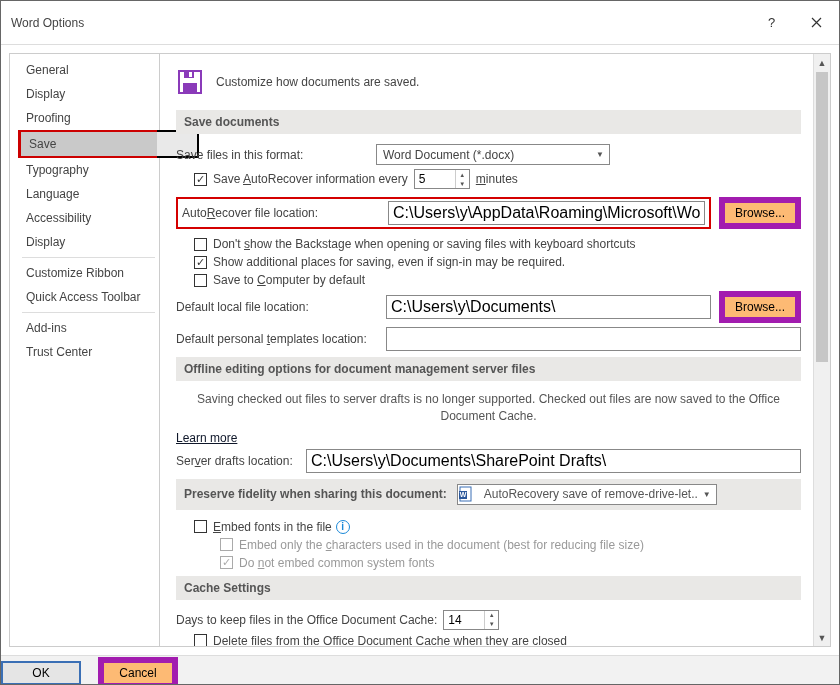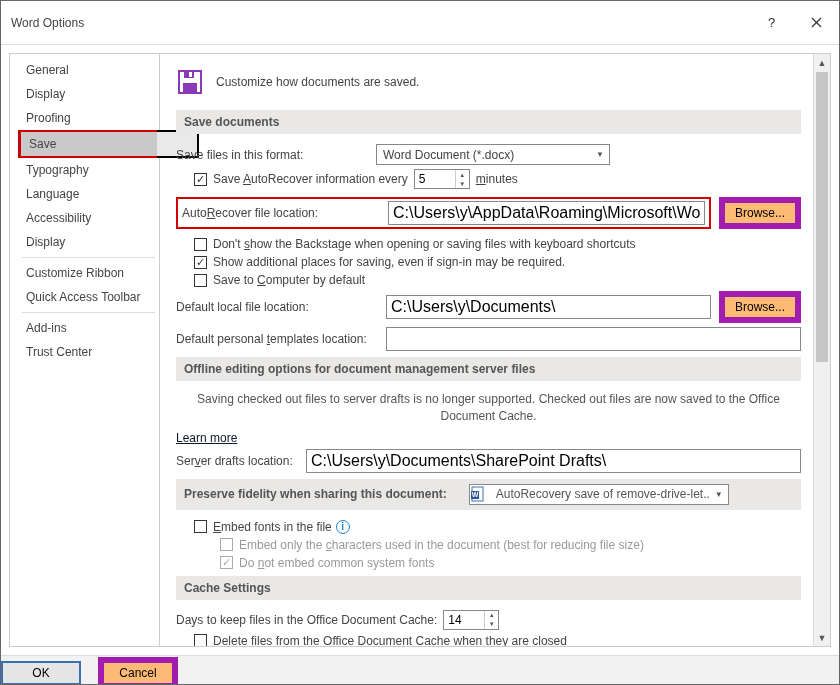--- a/index.html
+++ b/index.html
@@ -176,21 +176,21 @@
   }
   .doc-icon { display:inline-block; width:16px; height:16px; margin-right:4px; position:relative; }
   .doc-icon svg { width:16px; height:16px; }
   .footer {
     height: 34px;
     border-top: 1px solid #ddd;
     display: flex; align-items: center; 
     padding-right: 12px; gap: 17px;
     background: #f2f2f2;
   }
-  .sect-head.combo-head { display:flex; align-items:center; gap:22px; }
+  .sect-head.combo-head { display:flex; align-items:center; gap:10px; }
   .sect-head.combo-head .combo { background:#fff; font-weight:400; }
   .lbl-col { width: 200px; flex: 0 0 auto; }
 </style>
 </head>
 <body>
 
 <div class="titlebar">
   <span class="title">Word Options</span>
   <span class="spacer"></span>
   <div class="tb-btn">?</div>

